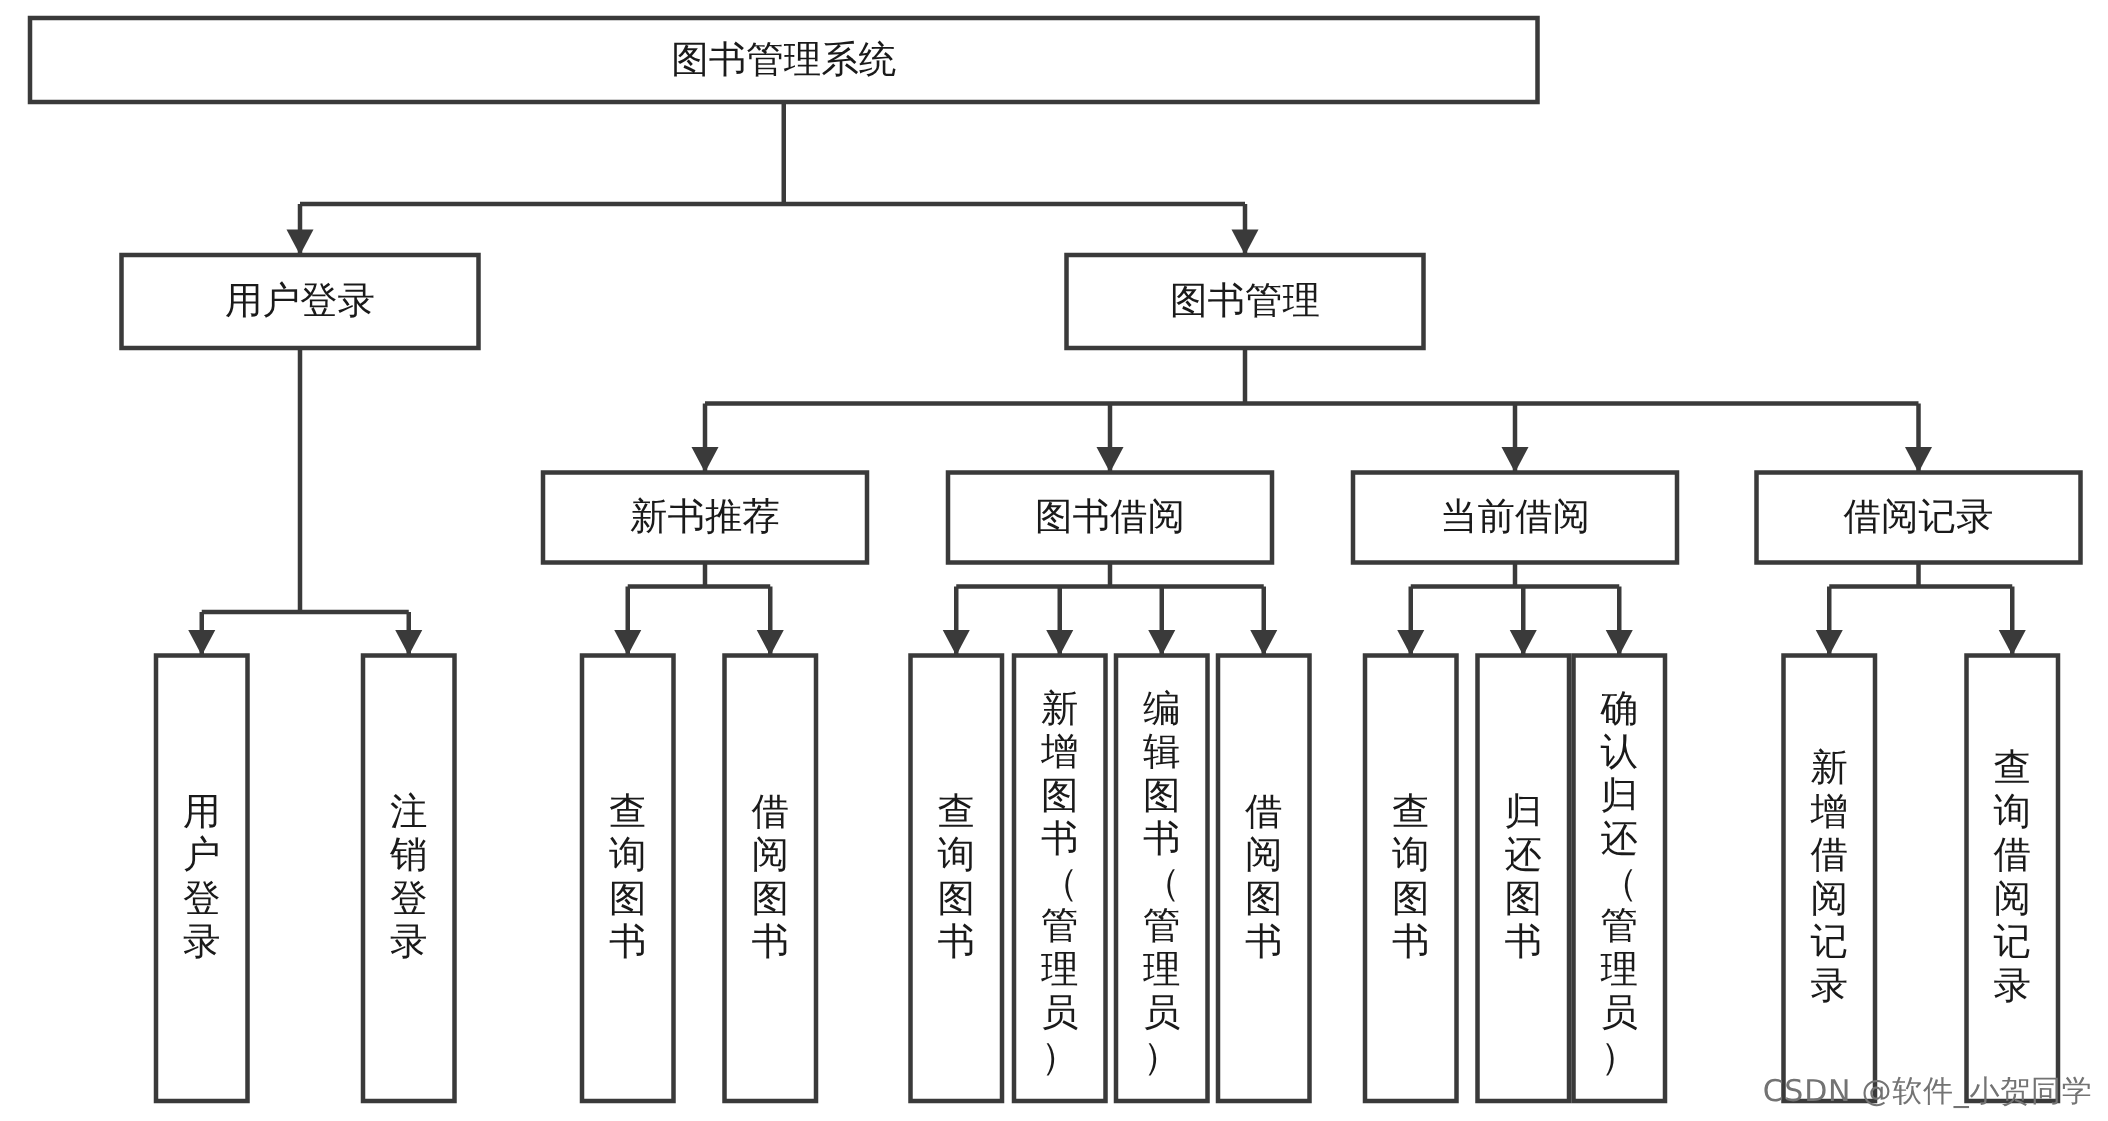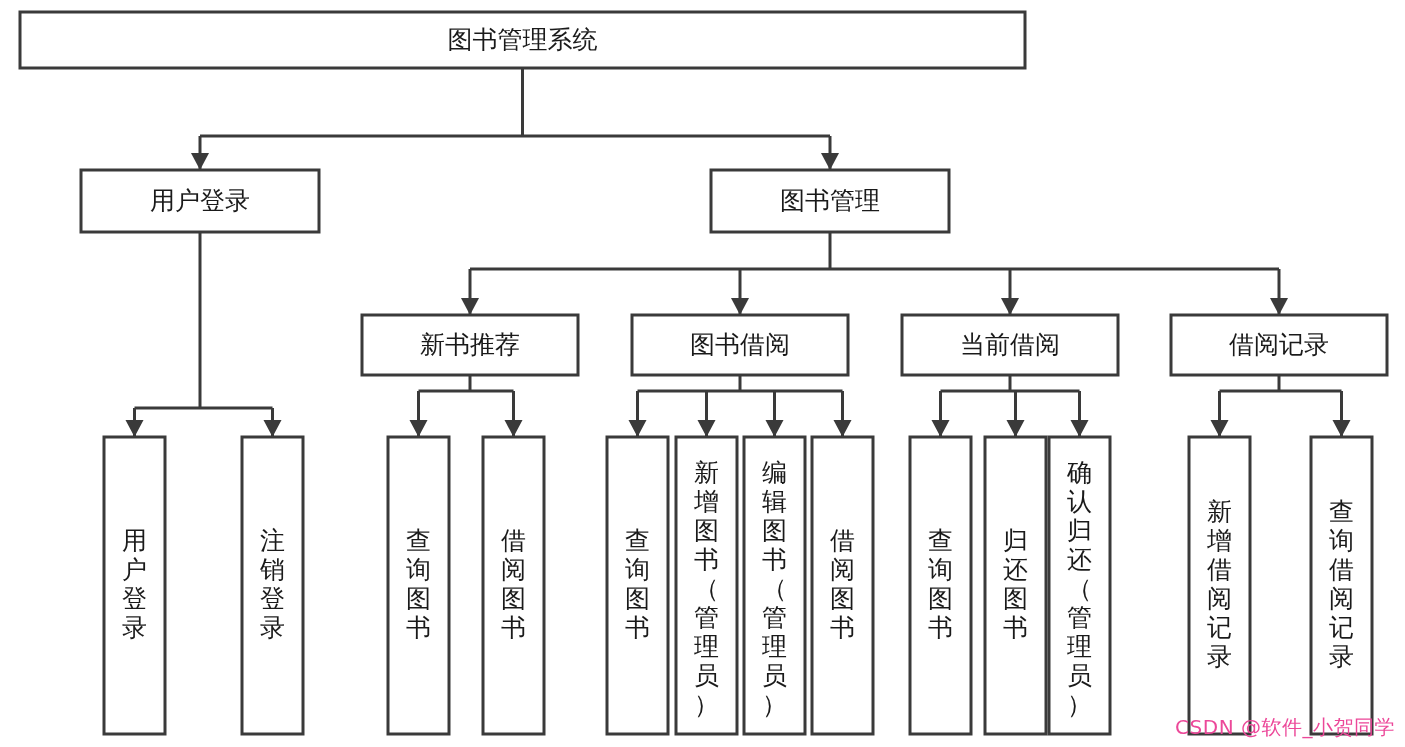--- a/index.html
+++ b/index.html
@@ -15,21 +15,21 @@
   .arrowhead{fill:#3a3a3a;}
   .node-label{
     font-family:"DejaVu Sans","Liberation Sans",sans-serif;
     fill:#1a1a1a;text-anchor:middle;dominant-baseline:middle;
   }
   .label-h{font-size:25px;}
   .label-v{font-size:25px;}
   .watermark{
     position:absolute;right:10px;bottom:6px;
     font-family:"DejaVu Sans","Liberation Sans",sans-serif;
-    font-size:20px;color:#ec4899;letter-spacing:.5px;
+    font-size:20px;color:#737373;letter-spacing:.5px;
     white-space:nowrap;pointer-events:none;
   }
 </style>
 </head>
 <body>
 
 <div id="stage">
   <svg id="diagram" viewBox="0 0 1405 747" xmlns="http://www.w3.org/2000/svg">
     <g id="edges-layer">
         <g>

